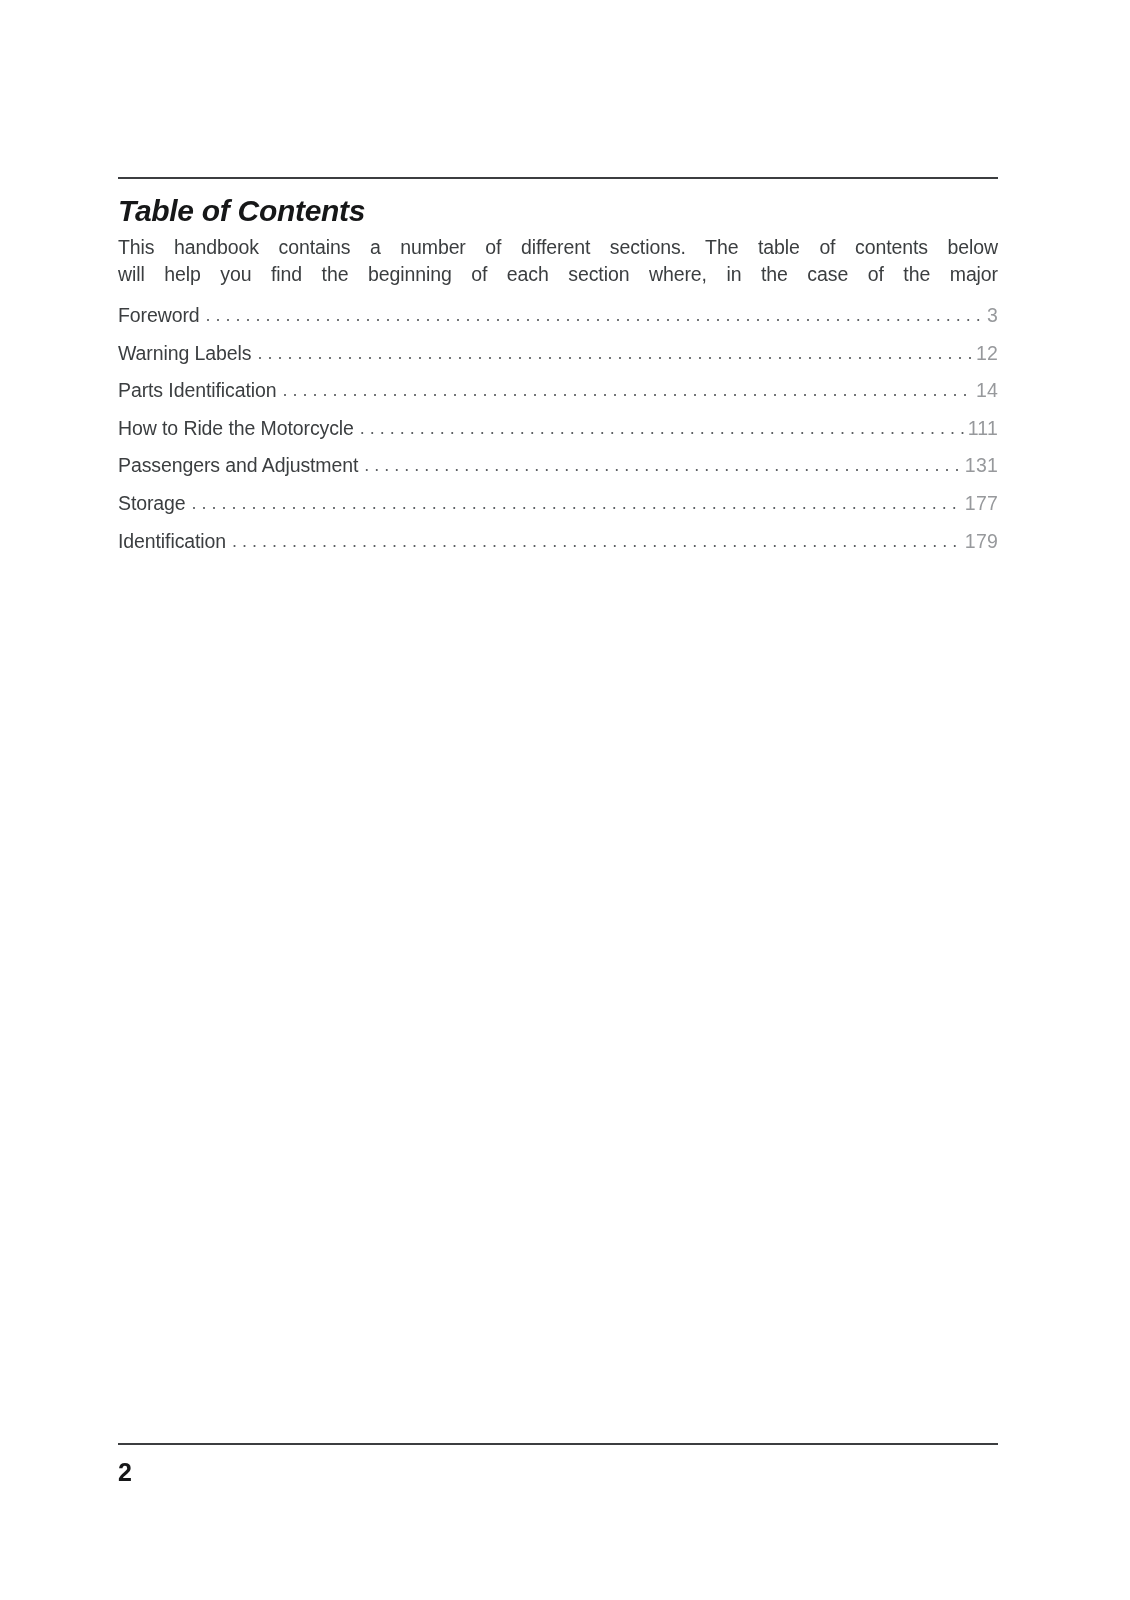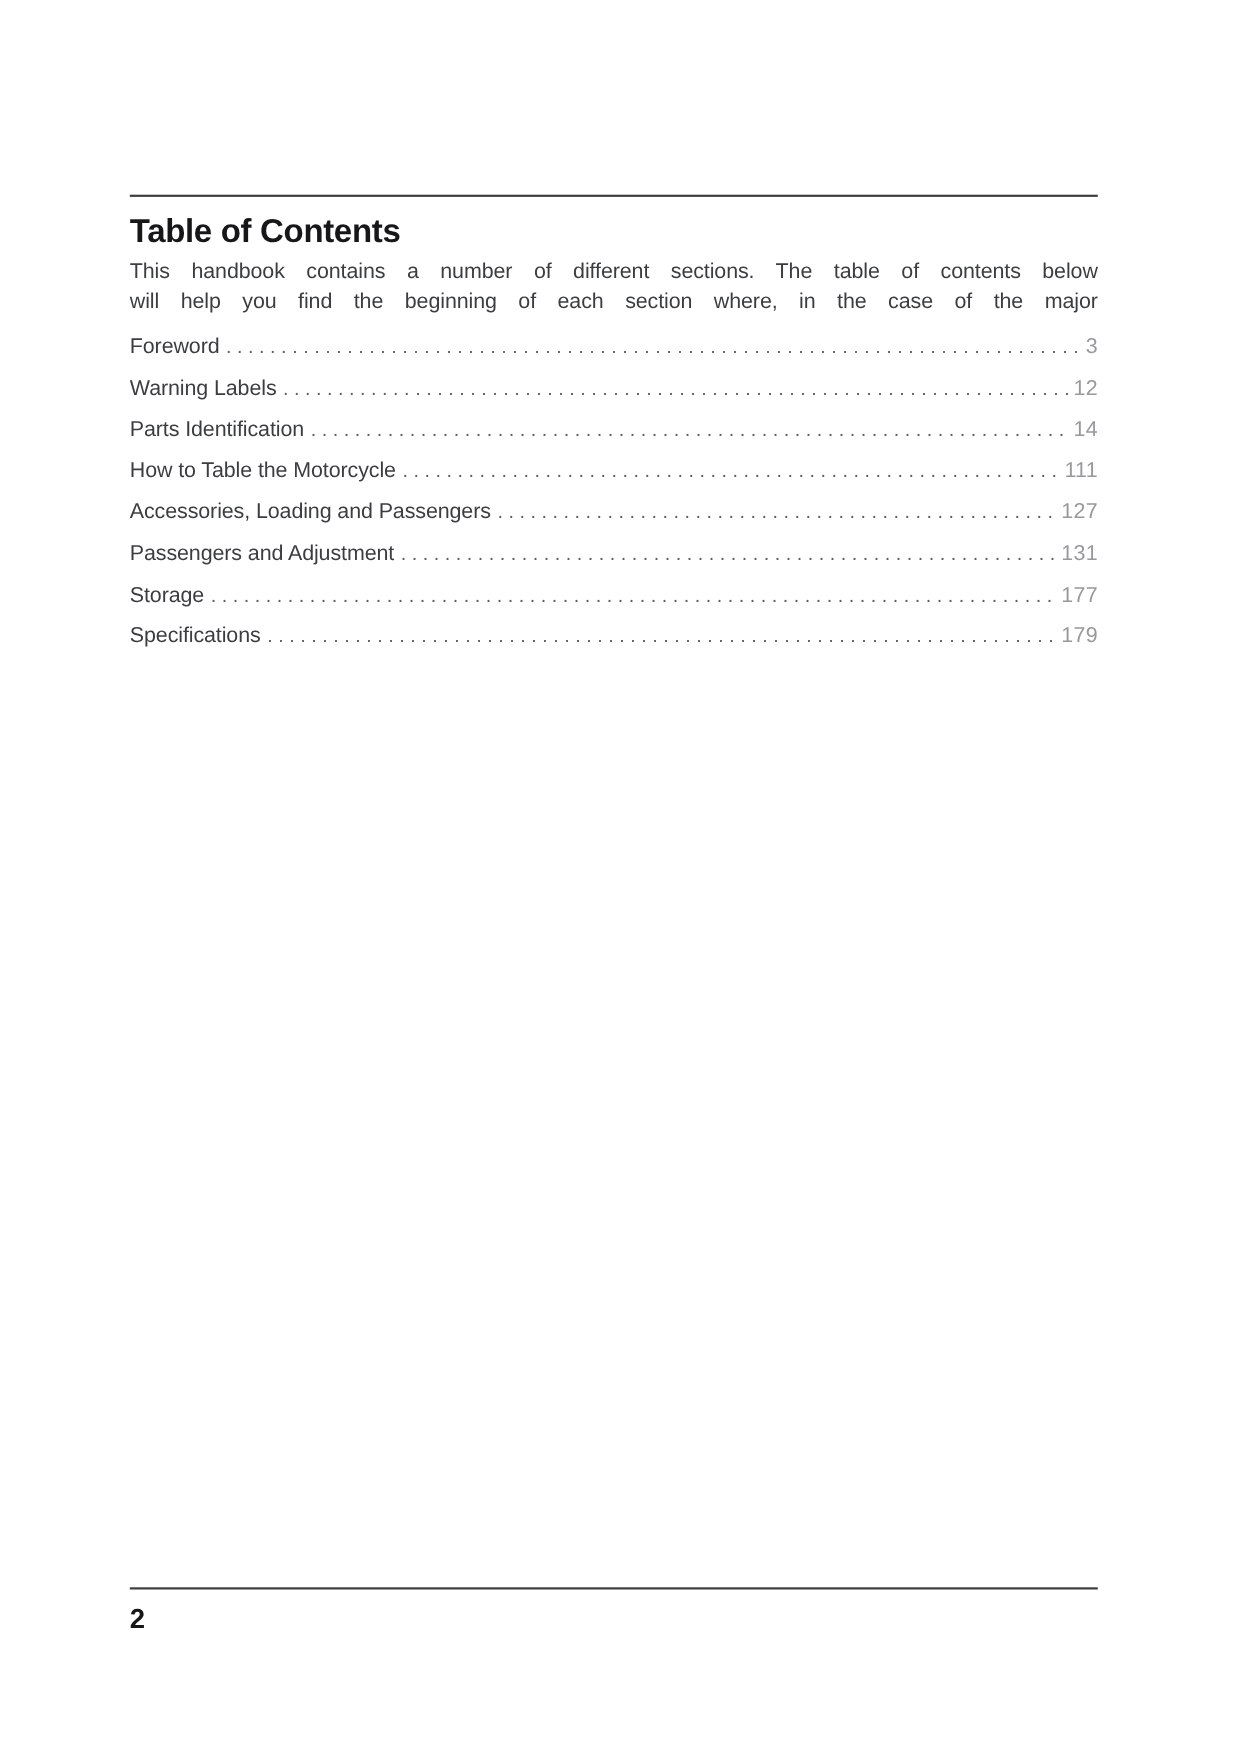--- a/index.html
+++ b/index.html
@@ -11,21 +11,21 @@
   .content{
     position:absolute;left:118px;top:0;width:880px;
   }
   .rule{
     border:none;height:0;border-top:2px solid #3c3e40;margin:0;
   }
   .top-rule{margin-top:177px;}
   h1.doc-title{
     margin:17px 0 0 0;
     font-size:30px;line-height:30px;font-weight:bold;
-    letter-spacing:-0.3px;color:#161718;
+    letter-spacing:-0.3px;color:#161718;font-style:italic;
   }
   .intro{
     margin-top:8px;
     font-size:19.5px;line-height:27px;color:#3b3e40;
     letter-spacing:-0.1px;
   }
   .intro .line{white-space:nowrap;}
   .intro .line.just{
     white-space:normal;
     text-align:justify;
@@ -89,45 +89,40 @@
 
   <div class="toc-row">
     <span class="toc-label">Parts Identification</span>
     <span class="toc-leader"></span>
     <span class="toc-page">14</span>
   </div>
 
 
 
   <div class="toc-row">
-    <span class="toc-label">How to Table the Motorcycle</span>
+    <span class="toc-label">How to Ride the Motorcycle</span>
     <span class="toc-leader"></span>
     <span class="toc-page">111</span>
   </div>
 
-  <div class="toc-row">
-    <span class="toc-label">Accessories, Loading and Passengers</span>
-    <span class="toc-leader"></span>
-    <span class="toc-page">127</span>
-  </div>
 
   <div class="toc-row">
     <span class="toc-label">Passengers and Adjustment</span>
     <span class="toc-leader"></span>
     <span class="toc-page">131</span>
   </div>
 
   <div class="toc-row">
     <span class="toc-label">Storage</span>
     <span class="toc-leader"></span>
     <span class="toc-page">177</span>
   </div>
 
   <div class="toc-row">
-    <span class="toc-label">Specifications</span>
+    <span class="toc-label">Identification</span>
     <span class="toc-leader"></span>
     <span class="toc-page">179</span>
   </div>
 </div>
 </div>
 
 <div class="footer">
   <hr class="rule">
   <div class="page-num">2</div>
 </div>

